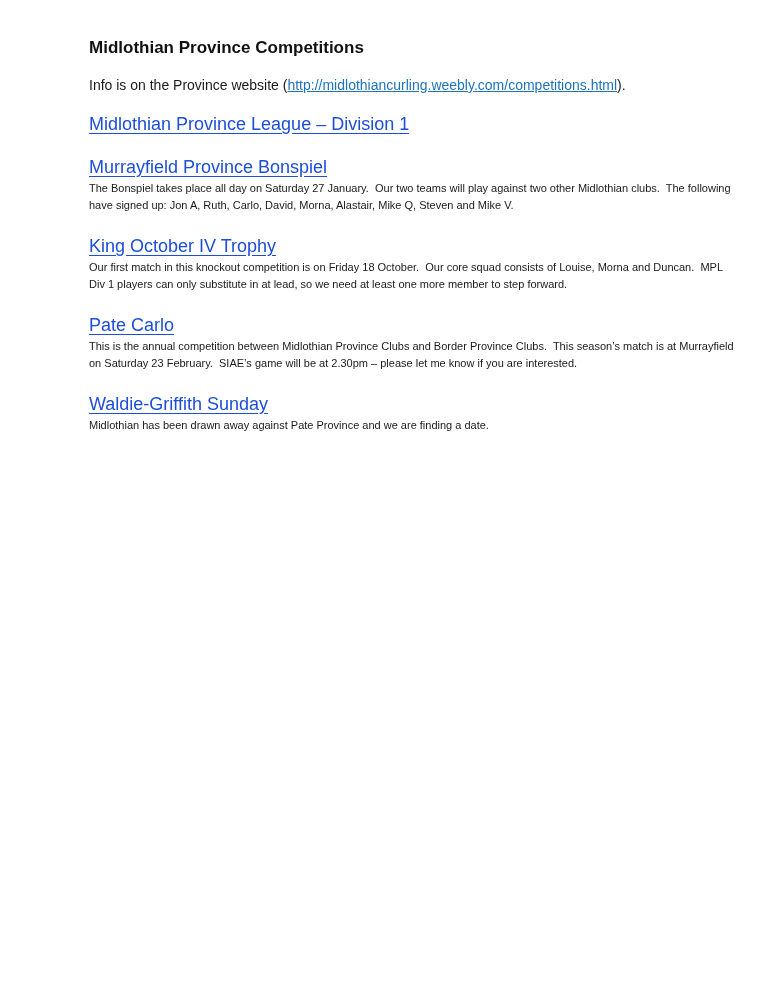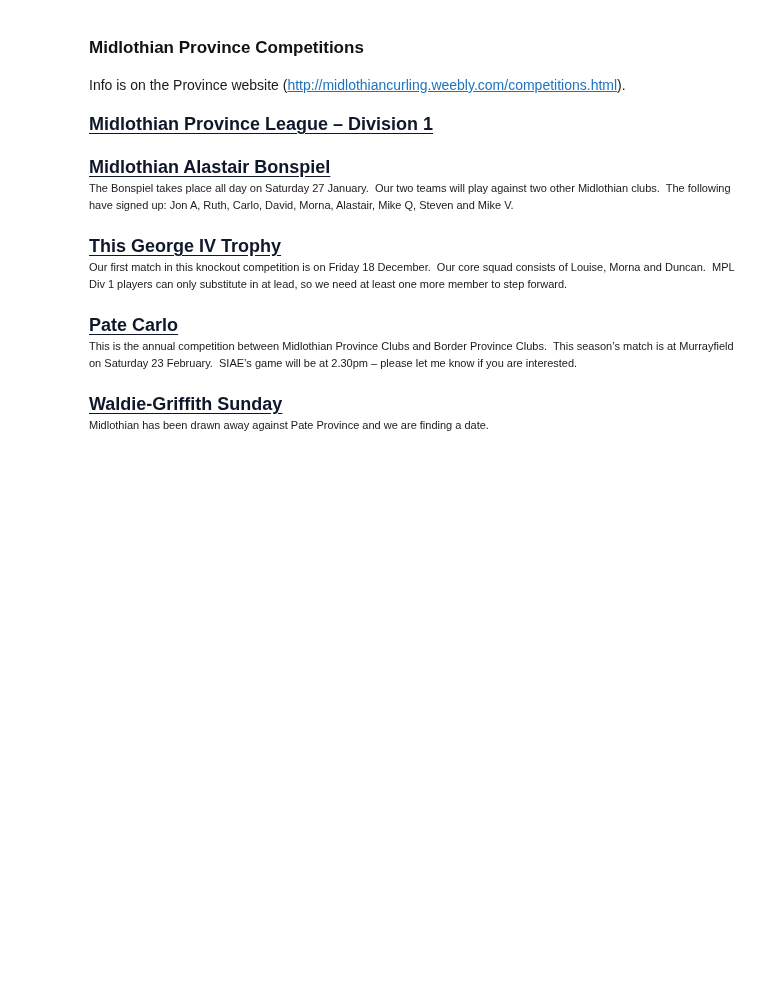--- a/index.html
+++ b/index.html
@@ -40,26 +40,26 @@
     text-decoration: underline;
     cursor: pointer;
     word-break: break-all;
   }
   .section {
     margin: 0 0 21px 0;
     max-width: 648px;
   }
   .section-heading {
     font-size: 18px;
-    font-weight: bold;
+    font-weight: normal;
     line-height: 22px;
     margin: 0 0 2px 0;
     text-decoration: underline;
     text-underline-offset: 3px;
-    color: #0f172a;
+    color: #1d4ed8;
   }
   .section-body {
     font-size: 11px;
     line-height: 17px;
     margin: 0;
     white-space: pre-wrap;
     color: #1a1a1a;
   }
 </style>
 </head>
@@ -69,27 +69,27 @@
 
   <h1 class="doc-title">Midlothian Province Competitions</h1>
 
   <p class="intro-line"><span>Info is on the Province website (</span><a class="doc-link">http://midlothiancurling.weebly.com/competitions.html</a><span>).</span></p>
 
   <div class="section">
     <h2 class="section-heading">Midlothian Province League – Division 1</h2>
   </div>
 
   <div class="section">
-    <h2 class="section-heading">Midlothian Alastair Bonspiel</h2>
+    <h2 class="section-heading">Murrayfield Province Bonspiel</h2>
     <p class="section-body">The Bonspiel takes place all day on Saturday 27 January.  Our two teams will play against two other Midlothian clubs.  The following have signed up: Jon A, Ruth, Carlo, David, Morna, Alastair, Mike Q, Steven and Mike V.</p>
   </div>
 
   <div class="section">
-    <h2 class="section-heading">This George IV Trophy</h2>
-    <p class="section-body">Our first match in this knockout competition is on Friday 18 December.  Our core squad consists of Louise, Morna and Duncan.  MPL Div 1 players can only substitute in at lead, so we need at least one more member to step forward.</p>
+    <h2 class="section-heading">King October IV Trophy</h2>
+    <p class="section-body">Our first match in this knockout competition is on Friday 18 October.  Our core squad consists of Louise, Morna and Duncan.  MPL Div 1 players can only substitute in at lead, so we need at least one more member to step forward.</p>
   </div>
 
   <div class="section">
     <h2 class="section-heading">Pate Carlo</h2>
     <p class="section-body">This is the annual competition between Midlothian Province Clubs and Border Province Clubs.  This season’s match is at Murrayfield on Saturday 23 February.  SIAE’s game will be at 2.30pm – please let me know if you are interested.</p>
   </div>
 
   <div class="section">
     <h2 class="section-heading">Waldie-Griffith Sunday</h2>
     <p class="section-body">Midlothian has been drawn away against Pate Province and we are finding a date.</p>

